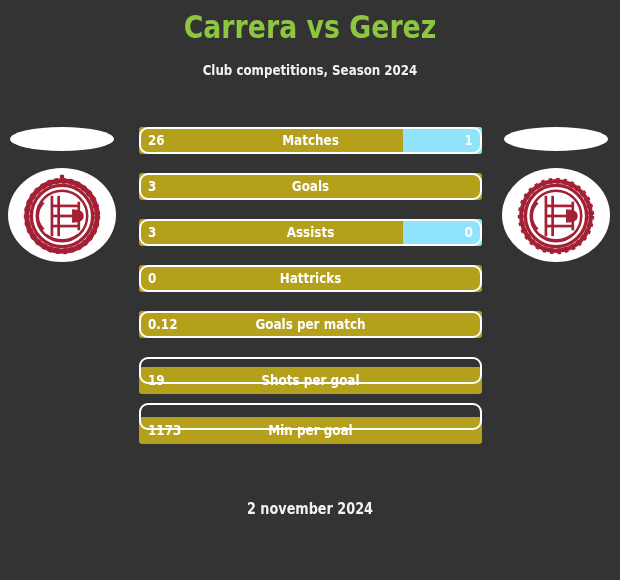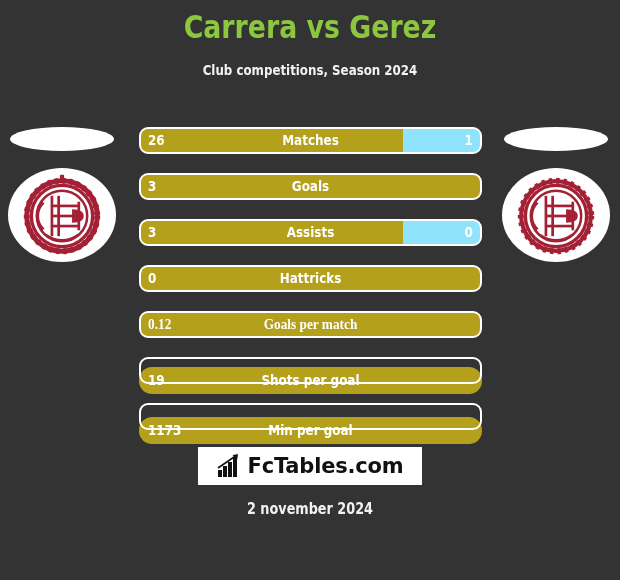--- a/index.html
+++ b/index.html
@@ -40,21 +40,21 @@
   }
   .crest-ellipse{
     position:absolute;left:4px;top:44px;width:108px;height:94px;
     background:#ffffff;border-radius:50%;
   }
   .crest-svg{position:absolute;left:16px;top:50px;width:84px;height:84px;}
 
   
   .bar{
     position:absolute;left:139px;width:343px;height:27px;
-    border-radius:13px;
+    border-radius:3px;
     box-sizing:border-box;
     overflow:hidden;
   }
   .bar-outline{
     position:absolute;left:139px;width:343px;height:27px;
     border-radius:9px;box-sizing:border-box;
     border:2px solid #ffffff;
     pointer-events:none;
   }
   .bar-base{
@@ -193,47 +193,36 @@
         <div class="bar-label">Assists</div>
         <div class="bar-right">0</div>
       </div>
       <div class="bar-outline" style="top: 219px;"></div>
       <div class="bar" style="top: 265px;">
         <div class="bar-base"></div>
         <div class="bar-home">0</div>
         <div class="bar-label">Hattricks</div>
       </div>
       <div class="bar-outline" style="top: 265px;"></div>
-      <div class="bar" style="top: 311px; font-family: Liberation Serif, serif;">
+      <div class="bar" style="top: 311px;">
         <div class="bar-base"></div>
         <div class="bar-home">0.12</div>
         <div class="bar-label">Goals per match</div>
       </div>
       <div class="bar-outline" style="top: 311px;"></div>
       <div class="bar" style="top: 367px;">
         <div class="bar-base"></div>
         <div class="bar-home">19</div>
         <div class="bar-label">Shots per goal</div>
       </div>
       <div class="bar-outline" style="top: 357px;"></div>
       <div class="bar" style="top: 417px;">
         <div class="bar-base"></div>
         <div class="bar-home">1173</div>
         <div class="bar-label">Min per goal</div>
       </div>
       <div class="bar-outline" style="top: 403px;"></div>
     </div>
 
-  <div class="fct-box">
-    <svg class="fct-icon" viewBox="0 0 26 24">
-      <rect x="1" y="16" width="4" height="7" fill="#111"></rect>
-      <rect x="6" y="12" width="4" height="11" fill="#111"></rect>
-      <rect x="11" y="8" width="4" height="15" fill="#111"></rect>
-      <rect x="16" y="3" width="4" height="20" fill="#111"></rect>
-      <path d="M1 14 L20 1" stroke="#111" stroke-width="1.6" fill="none"></path>
-      <path d="M15.5 1 L21 0.2 L20.2 5.6 Z" fill="#111"></path>
-    </svg>
-    <span class="fct-text">FcTables.com</span>
-  </div>
 
   <div class="date">2 november 2024</div>
 
 </div>
 
 </body></html>

